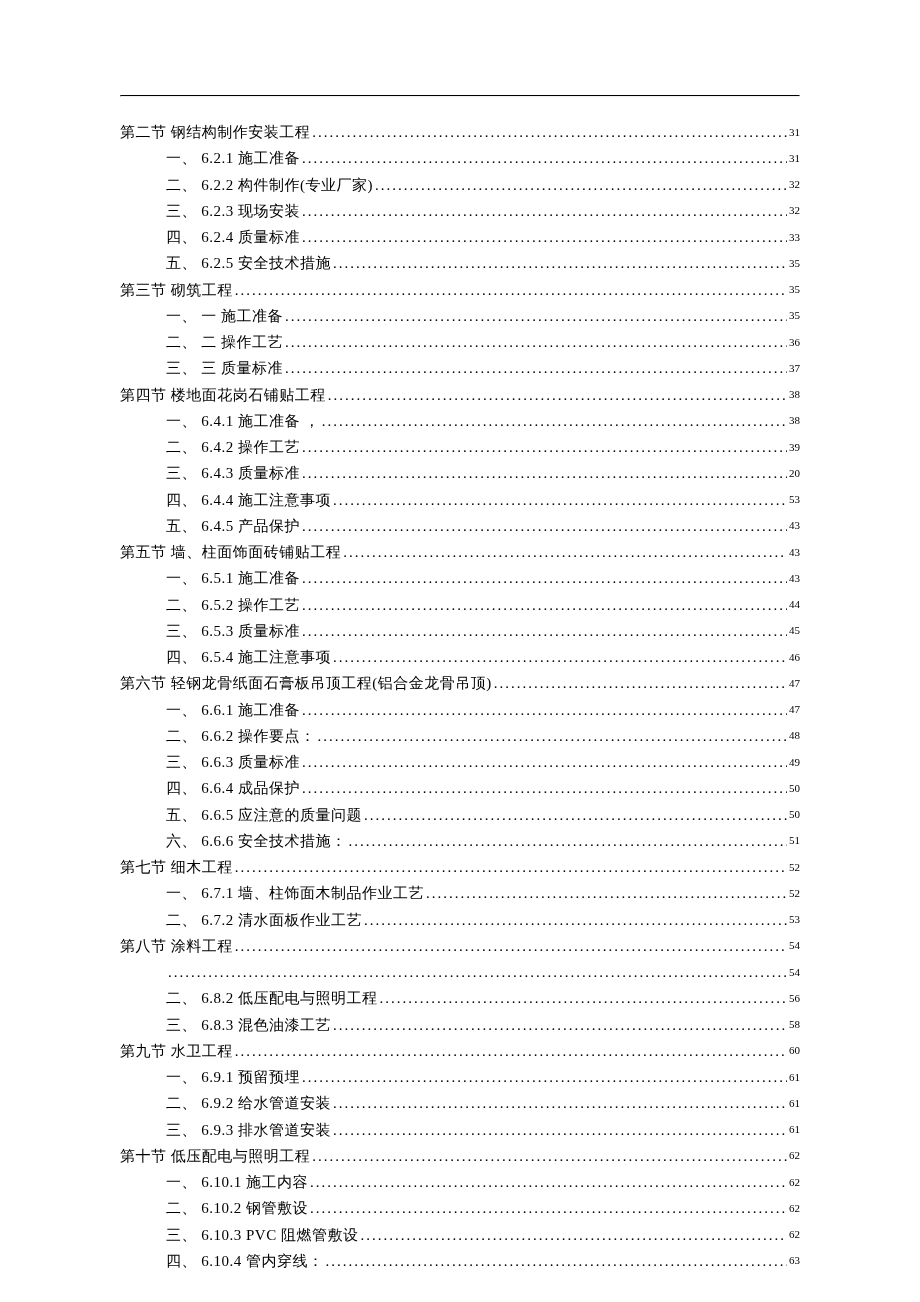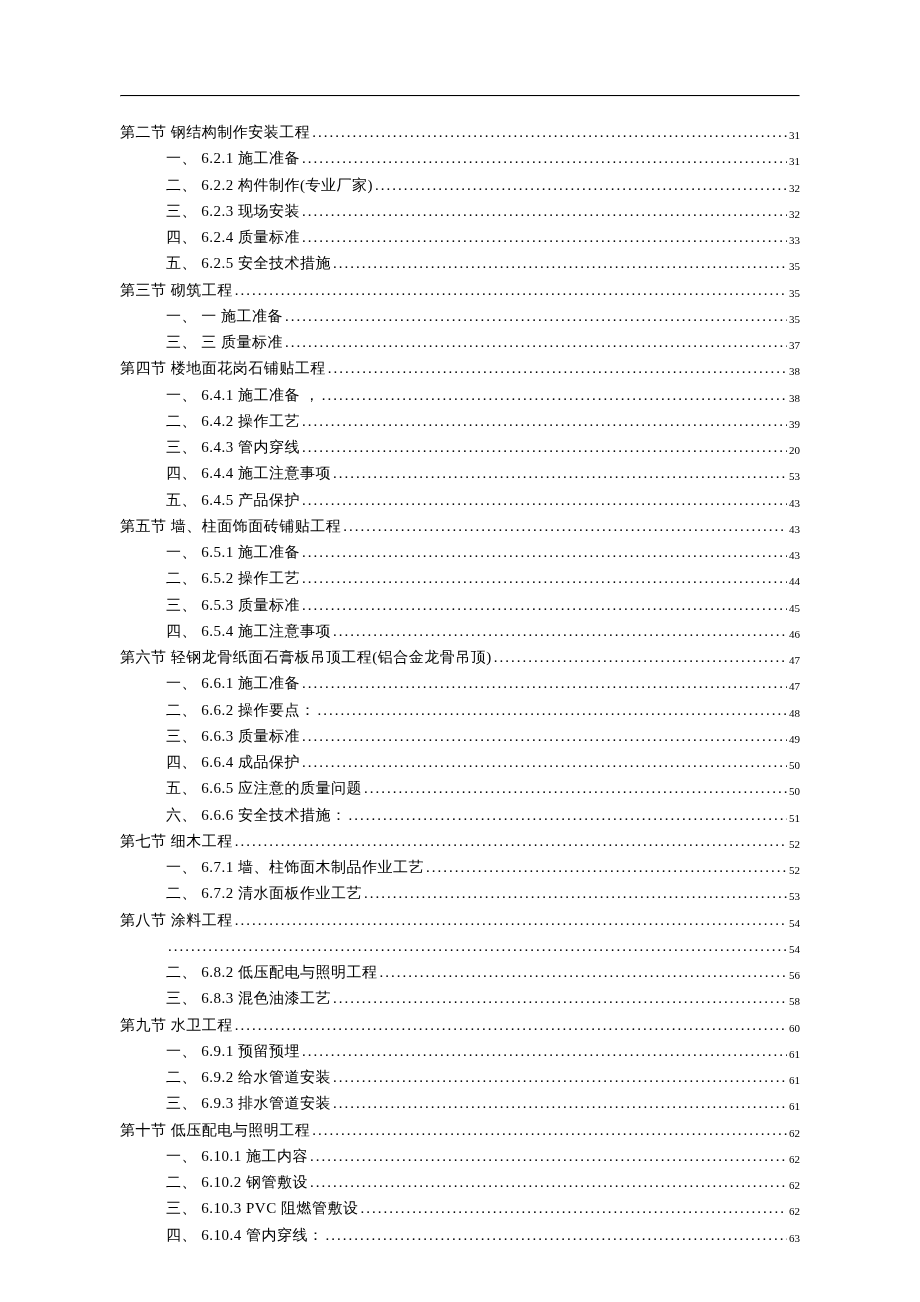--- a/index.html
+++ b/index.html
@@ -12,21 +12,21 @@
     .page {
       padding: 95px 120px 95px 120px;
       box-sizing: border-box;
     }
     .header-line {
       border-top: 1.5px solid #000;
       margin: 0 0 22px 0;
     }
     .toc-line {
       display: flex;
-      align-items: flex-end;
+      align-items: center;
       font-size: 15px;
       line-height: 1.75;
       color: #000;
       white-space: nowrap;
     }
     .toc-line.level-1 {
       padding-left: 0px;
     }
     .toc-line.level-2 {
       padding-left: 46px;
@@ -91,41 +91,46 @@
         <span class="toc-text">第三节 砌筑工程</span>
         <span class="toc-dots"></span>
         <span class="toc-page">35</span>
       </div>
       <div class="toc-line level-2">
         <span class="toc-text">一、 一 施工准备</span>
         <span class="toc-dots"></span>
         <span class="toc-page">35</span>
       </div>
       <div class="toc-line level-2">
+        <span class="toc-text">二、 二 操作工艺</span>
+        <span class="toc-dots"></span>
+        <span class="toc-page">36</span>
+      </div>
+      <div class="toc-line level-2">
         <span class="toc-text">三、 三 质量标准</span>
         <span class="toc-dots"></span>
         <span class="toc-page">37</span>
       </div>
       <div class="toc-line level-1">
         <span class="toc-text">第四节 楼地面花岗石铺贴工程</span>
         <span class="toc-dots"></span>
         <span class="toc-page">38</span>
       </div>
       <div class="toc-line level-2">
         <span class="toc-text">一、 6.4.1 施工准备  ，</span>
         <span class="toc-dots"></span>
         <span class="toc-page">38</span>
       </div>
       <div class="toc-line level-2">
         <span class="toc-text">二、 6.4.2 操作工艺</span>
         <span class="toc-dots"></span>
         <span class="toc-page">39</span>
       </div>
       <div class="toc-line level-2">
-        <span class="toc-text">三、 6.4.3 管内穿线</span>
+        <span class="toc-text">三、 6.4.3 质量标准</span>
         <span class="toc-dots"></span>
         <span class="toc-page">20</span>
       </div>
       <div class="toc-line level-2">
         <span class="toc-text">四、 6.4.4 施工注意事项</span>
         <span class="toc-dots"></span>
         <span class="toc-page">53</span>
       </div>
       <div class="toc-line level-2">
         <span class="toc-text">五、 6.4.5 产品保护</span>

